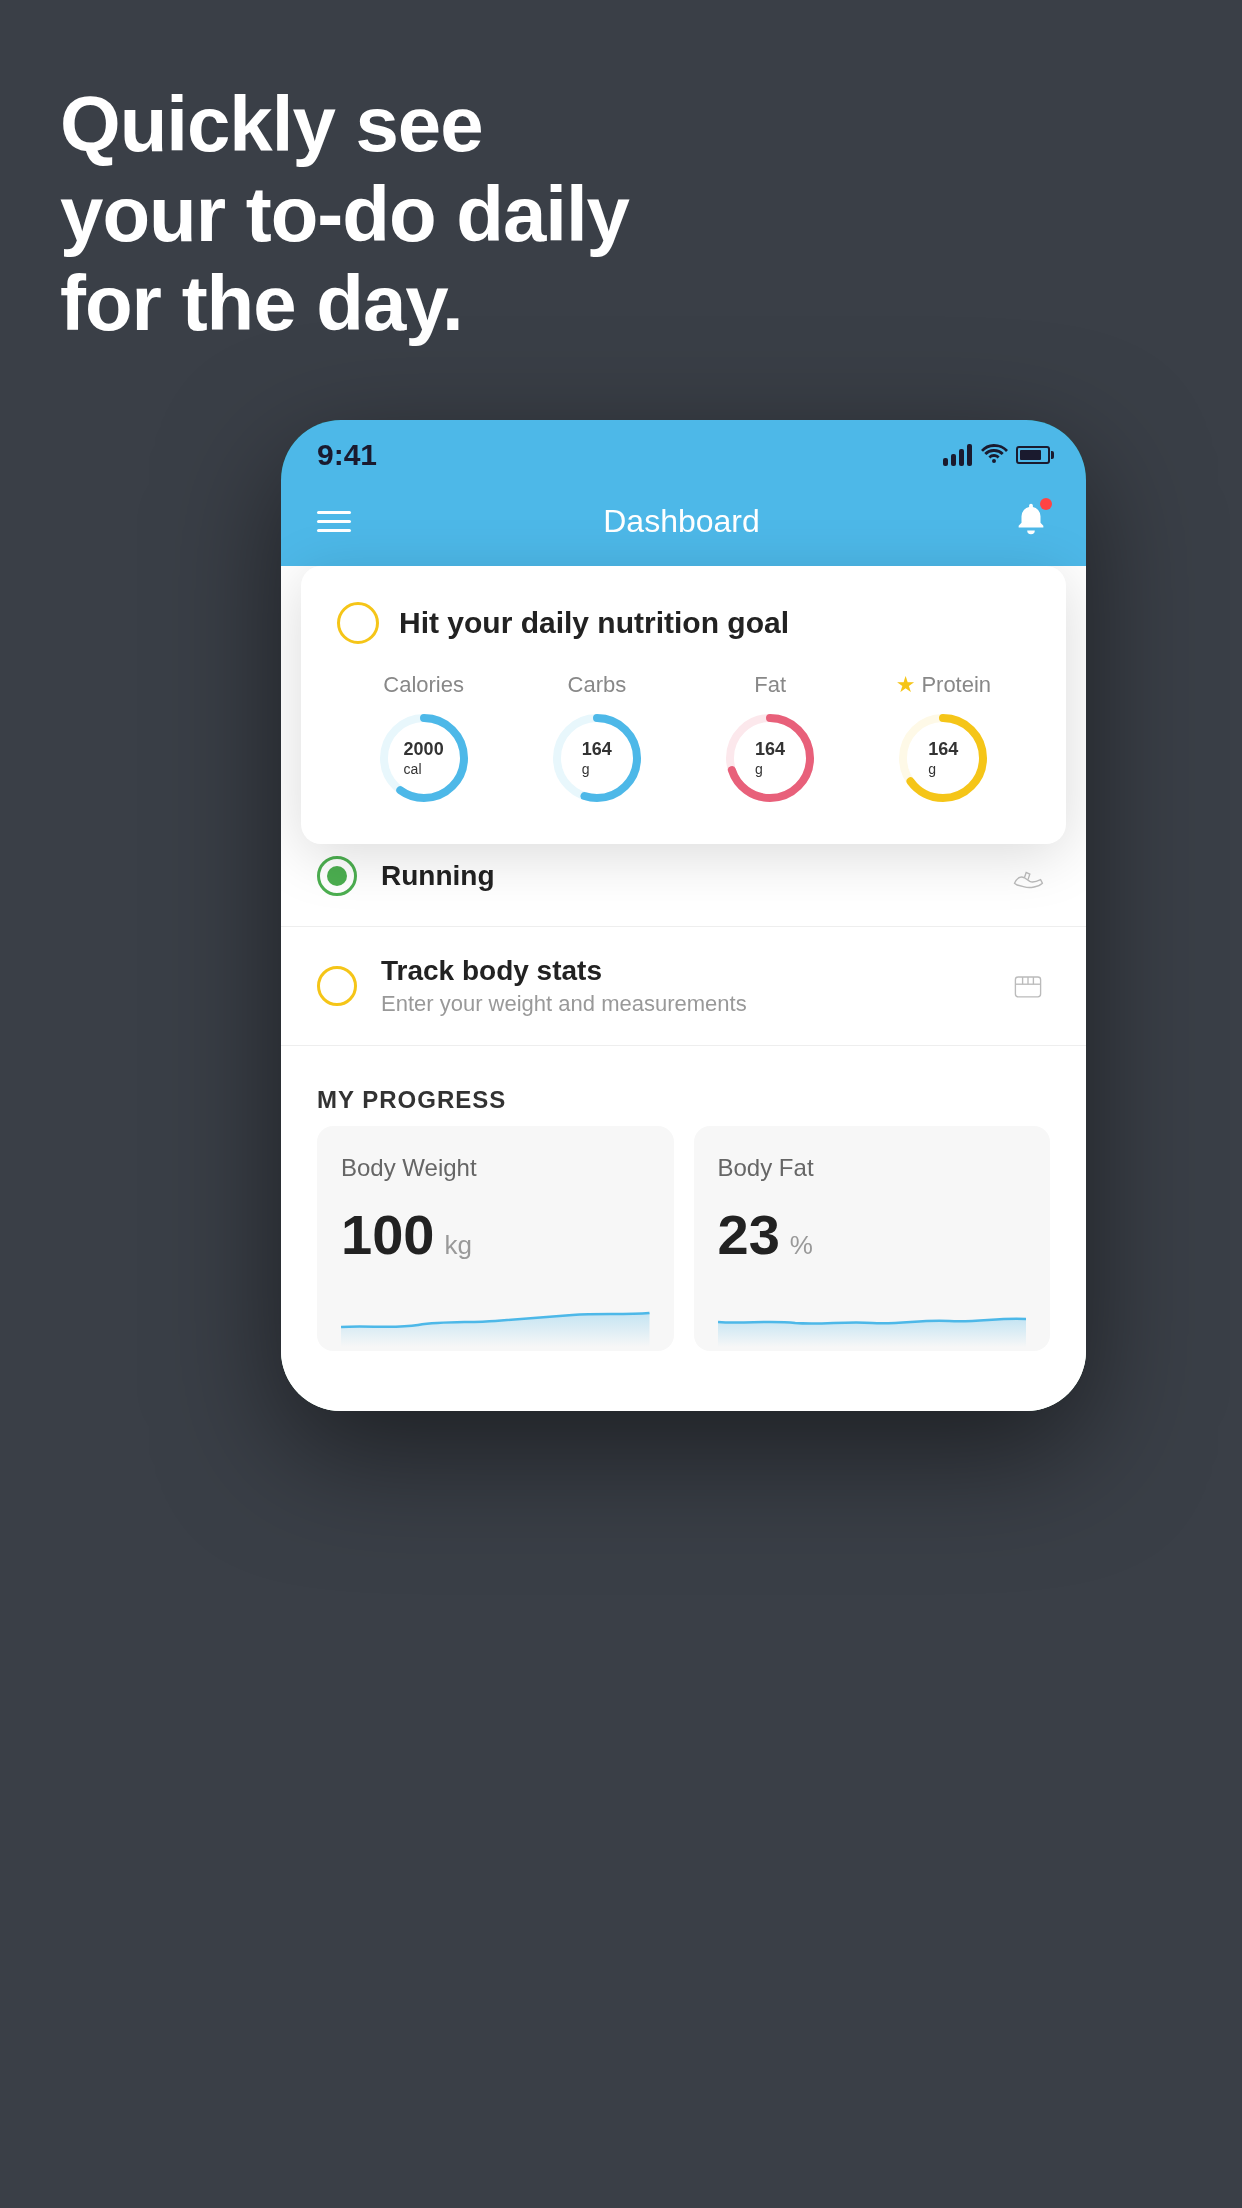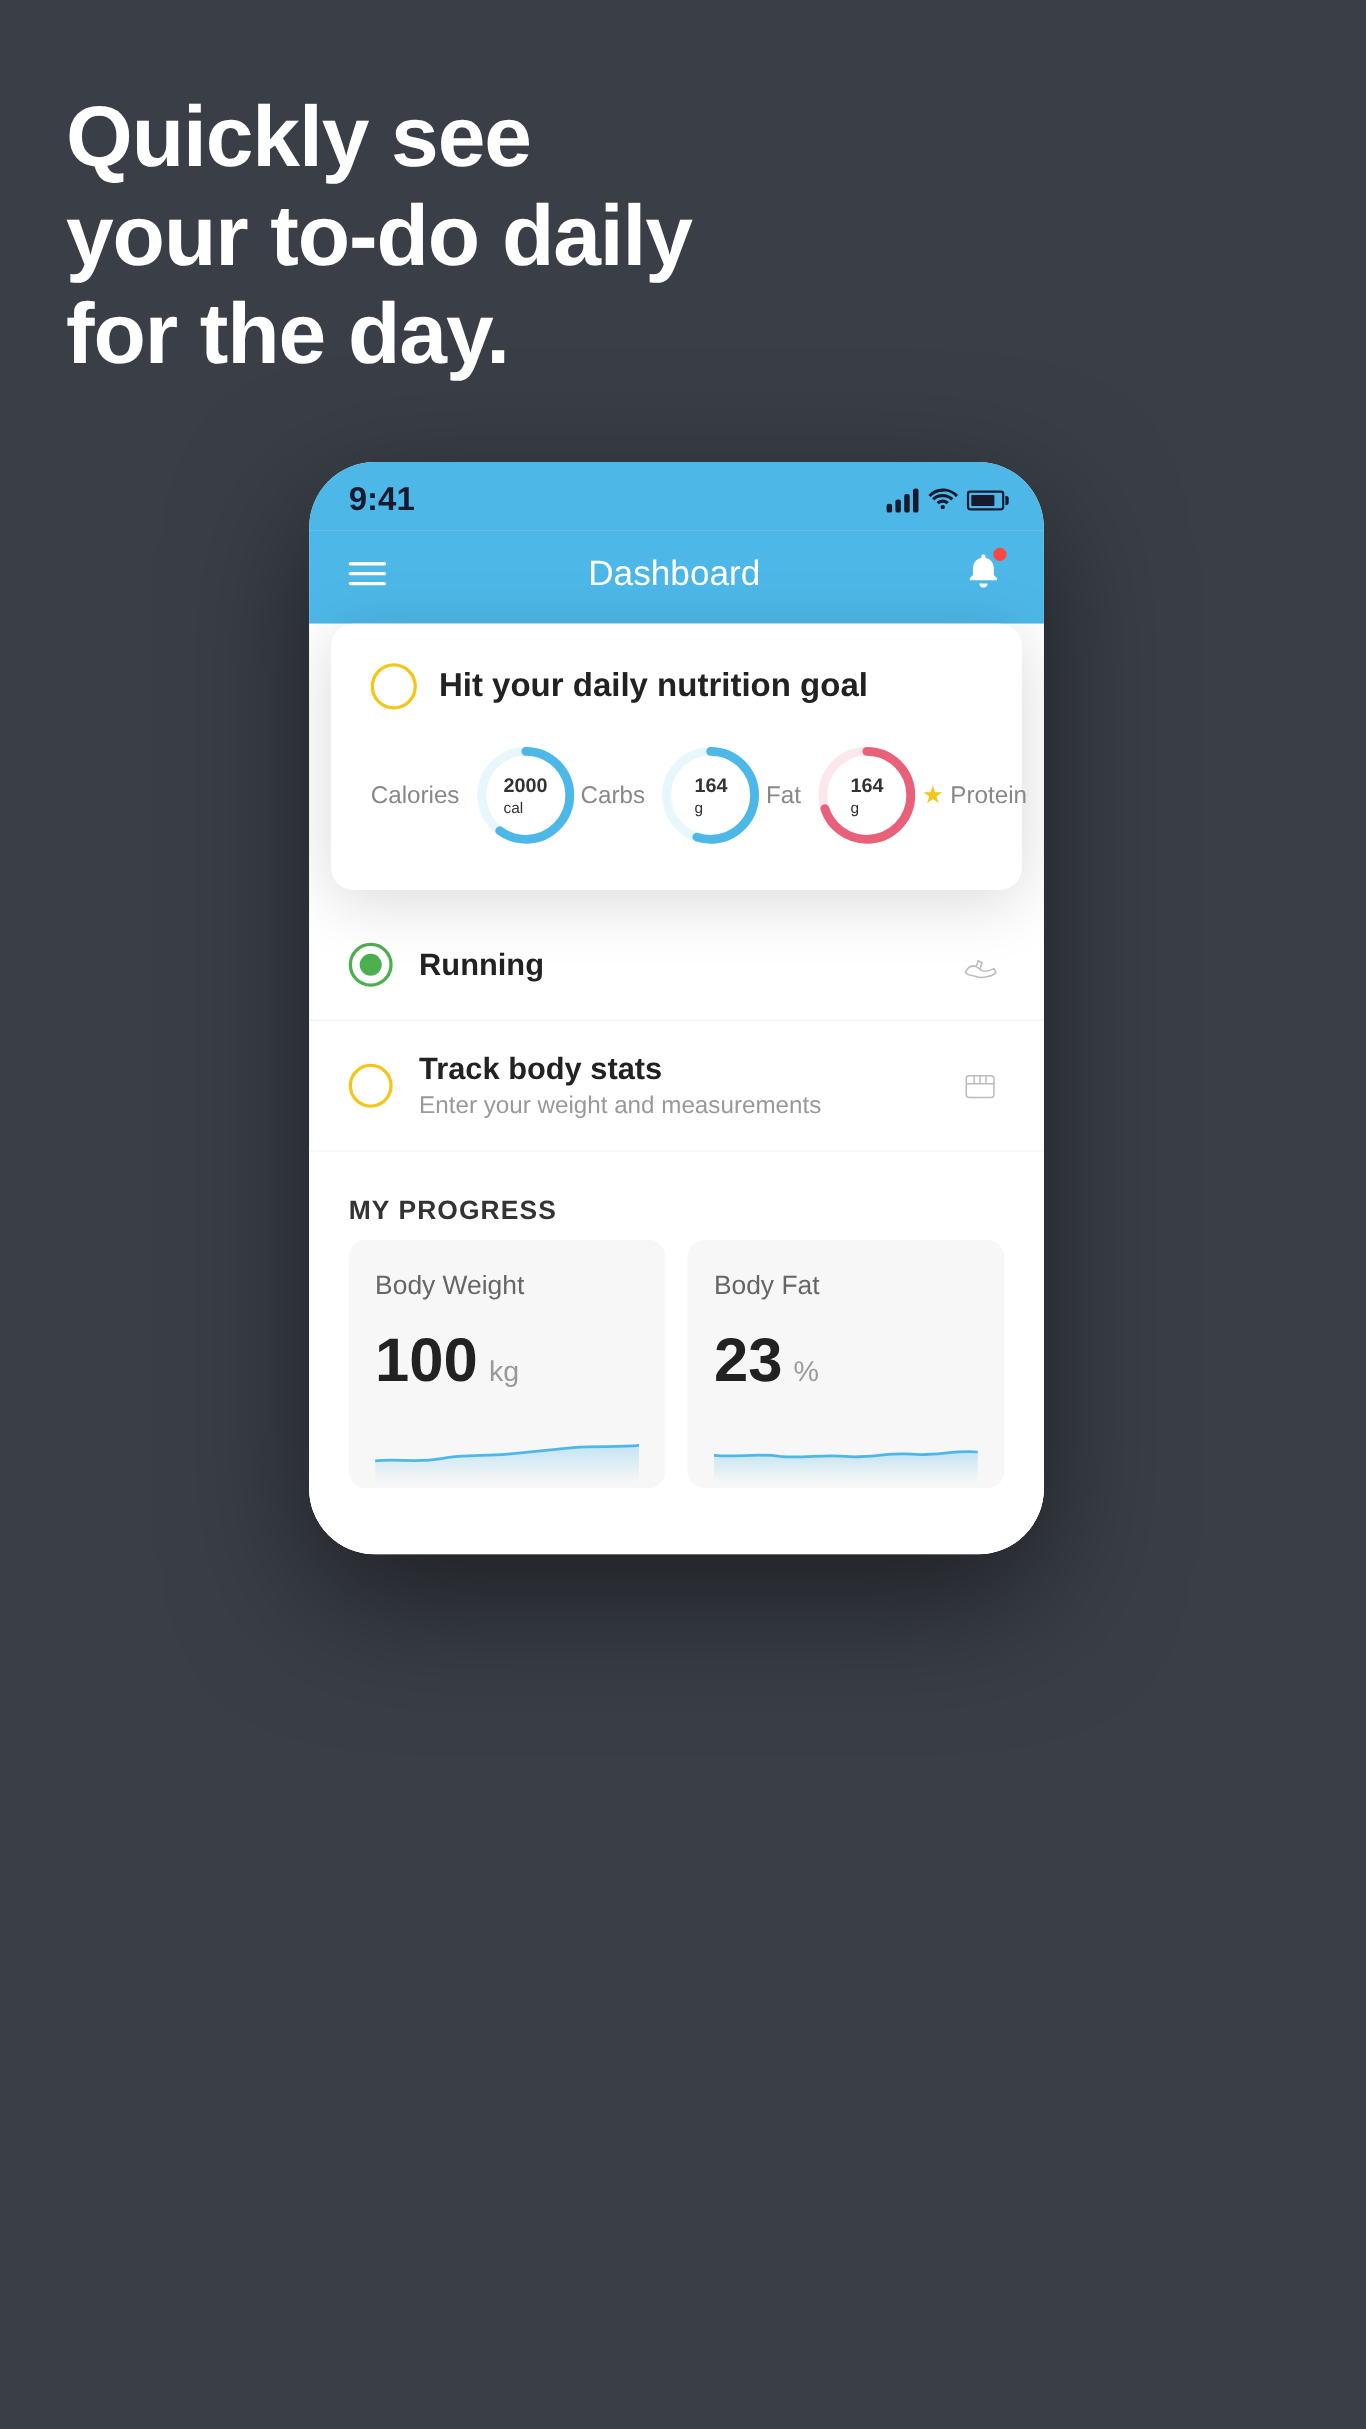--- a/index.html
+++ b/index.html
@@ -25,22 +25,22 @@
 
     .phone-wrapper {
       position: absolute;
       top: 420px;
       left: 50%;
       transform: translateX(-50%);
       width: 680px;
     }
 
     .phone {
-      width: 668px;
-      background: #e5e5e5;
+      width: 805px;
+      background: #14532d;
       border-radius: 60px;
       overflow: hidden;
       box-shadow: 0 40px 120px rgba(0,0,0,0.5);
       position: relative;
     }
 
     
     .status-bar {
       background: #4db8e8;
       display: flex;
@@ -193,21 +193,21 @@
       color: #222;
     }
 
     .nutrition-grid {
       display: flex;
       justify-content: space-around;
       align-items: flex-start;
     }
     .nutrition-item {
       display: flex;
-      flex-direction: row;
+      flex-direction: column;
       align-items: center;
       gap: 10px;
     }
     .nutrition-label {
       font-size: 22px;
       color: #888;
     }
     .ring-container {
       position: relative;
       width: 100px;

